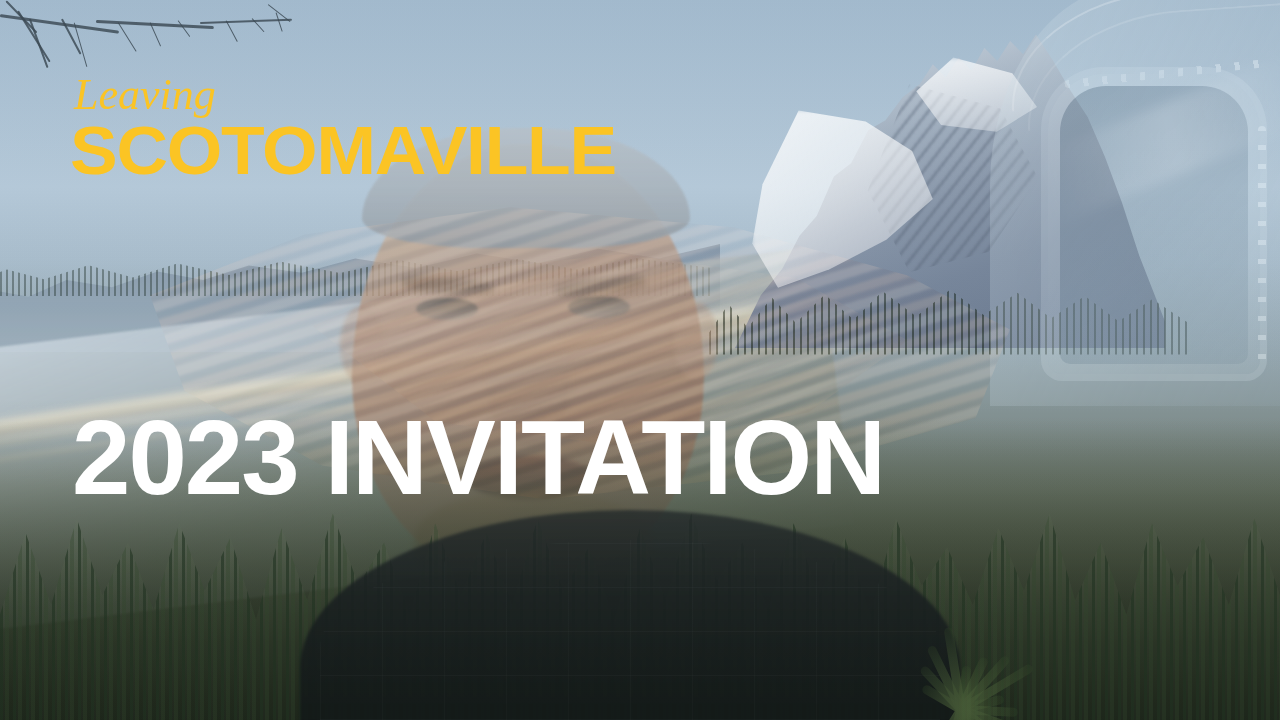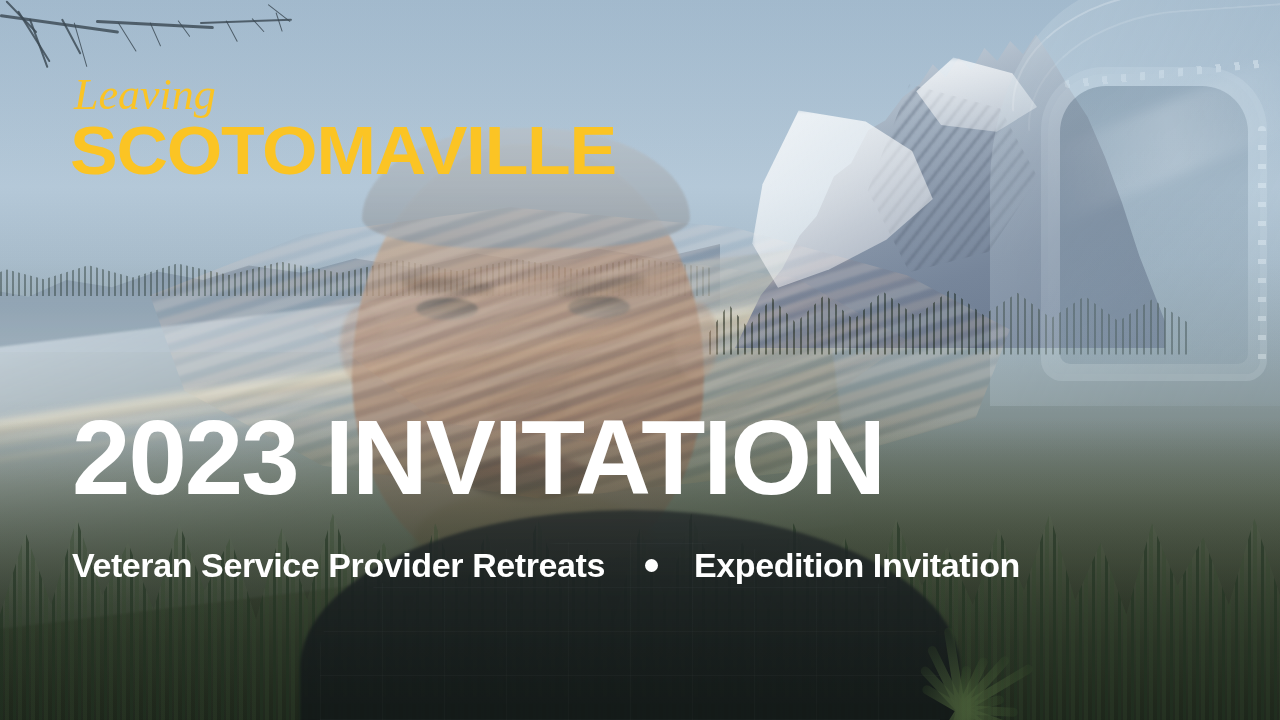--- a/index.html
+++ b/index.html
@@ -504,19 +504,14 @@
     </div>
 
   <div class="haze"></div>
 
   <div class="tx-leaving">Leaving</div>
 
   <div class="tx-brand">SCOTOMAVILLE</div>
 
   <div class="tx-headline">2023 INVITATION</div>
 
-  <div class="tx-subline">
-    <span>Veteran Service Provider Retreats</span>
-    <span class="dot"></span>
-    <span>Expedition Invitation</span>
-  </div>
 
 </div>
 
 </body></html>

